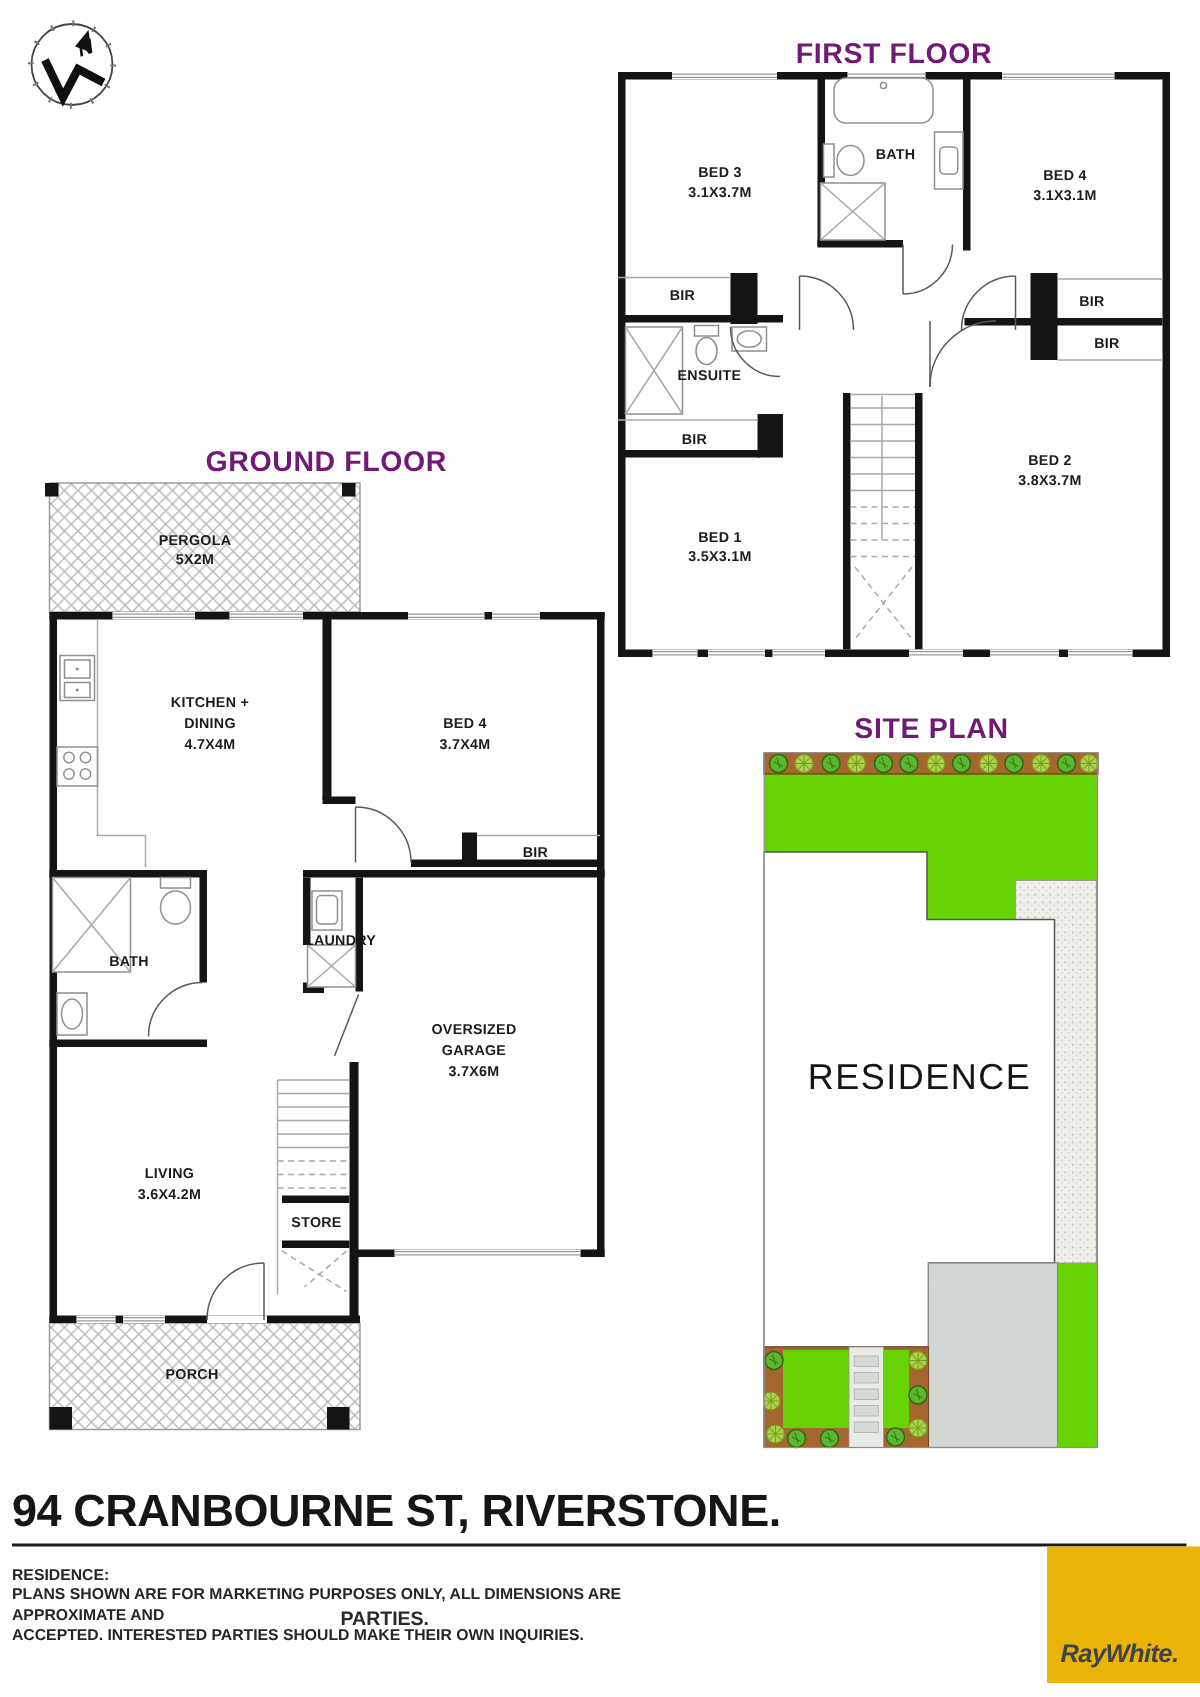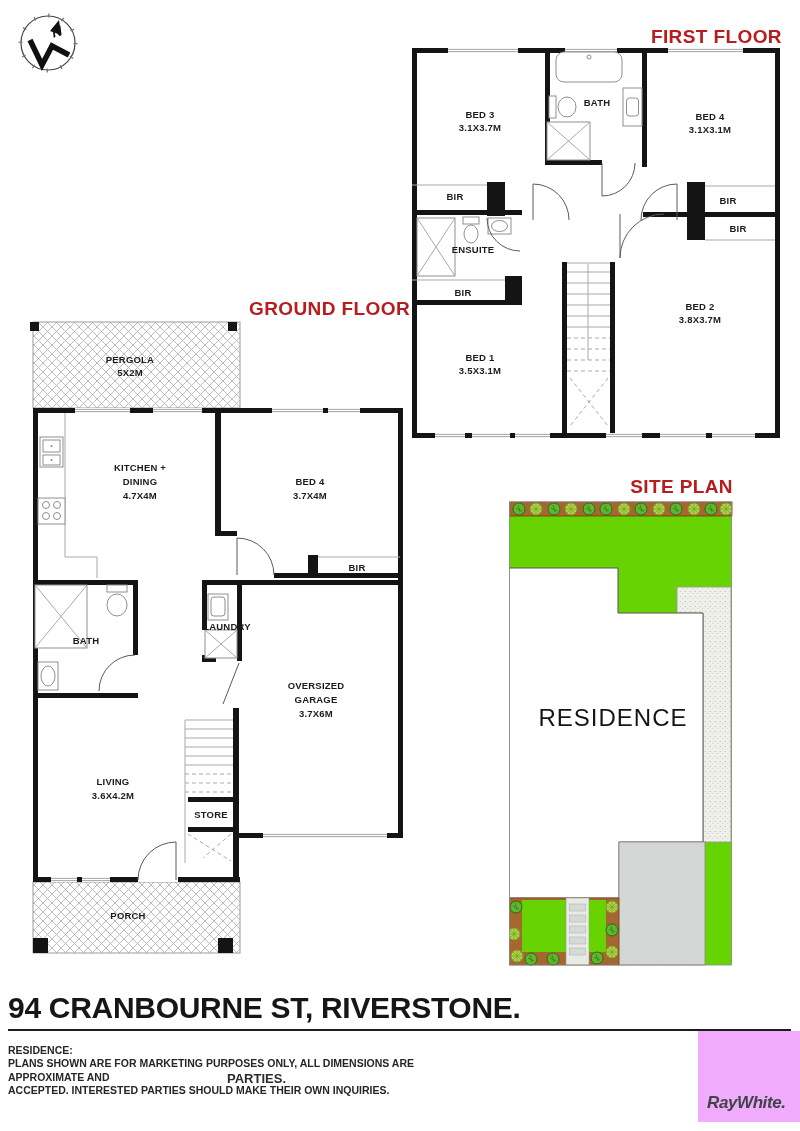--- a/index.html
+++ b/index.html
@@ -1,37 +1,37 @@
 <!DOCTYPE html>
 <html><head>
 <meta charset="utf-8">
 <style>
   html,body{margin:0;padding:0;background:#fff;}
   .canvas{position:relative;width:800px;height:1131px;background:#fff;overflow:hidden;
           font-family:"Liberation Sans",sans-serif;}
   .abs{position:absolute;}
-  .plan-title{position:absolute;font-size:19px;font-weight:600;color:#b91c1c;
-              text-align:right;letter-spacing:.4px;}
+  .plan-title{position:absolute;font-size:19px;font-weight:600;color:#701a75;
+              text-align:center;letter-spacing:.4px;}
   svg text.rm{font-family:"Liberation Sans",sans-serif;font-size:9.5px;font-weight:700;
               fill:#1b1b1b;text-anchor:middle;letter-spacing:.2px;}
   svg text.big{font-family:"Liberation Sans",sans-serif;font-size:24px;font-weight:400;
                fill:#151515;text-anchor:middle;letter-spacing:1px;}
   .wall{fill:#141414;}
   .thin{stroke:#a9a9a9;stroke-width:1;fill:none;}
   .fix{stroke:#8f8f8f;stroke-width:1;fill:#fff;}
   .arc{stroke:#5a5a5a;stroke-width:1;fill:none;}
   .dash{stroke:#a9a9a9;stroke-width:1;fill:none;stroke-dasharray:4 3;}
   .win{stroke:#9a9a9a;stroke-width:.9;}
   .address{position:absolute;left:8px;top:991px;width:780px;font-size:30px;font-weight:600;
            color:#161616;letter-spacing:-.3px;white-space:nowrap;}
   .rule{position:absolute;left:8px;top:1029px;width:783px;height:2px;background:#1c1c1c;}
   .disclaimer{position:absolute;left:8px;top:1044px;width:470px;font-size:10.5px;
               font-weight:700;line-height:13.4px;color:#262626;}
   .portico{position:absolute;left:227px;top:1071px;font-size:13px;font-weight:700;color:#2b2b2b;}
-  .brand{position:absolute;left:698px;top:1031px;width:102px;height:91px;background:#f0abfc;}
+  .brand{position:absolute;left:698px;top:1031px;width:102px;height:91px;background:#eab308;}
   .brand span{position:absolute;left:9px;bottom:9px;font-size:17px;font-style:italic;
               font-weight:700;color:#3E4448;letter-spacing:-.4px;}
 </style>
 </head>
 <body>
 
 <div class="canvas">
 
   <svg class="abs" style="left:16px;top:10px" width="64" height="66" viewBox="0 0 64 66">
     <circle cx="32" cy="33" r="27" fill="none" stroke="#444" stroke-width="1.2"></circle>

